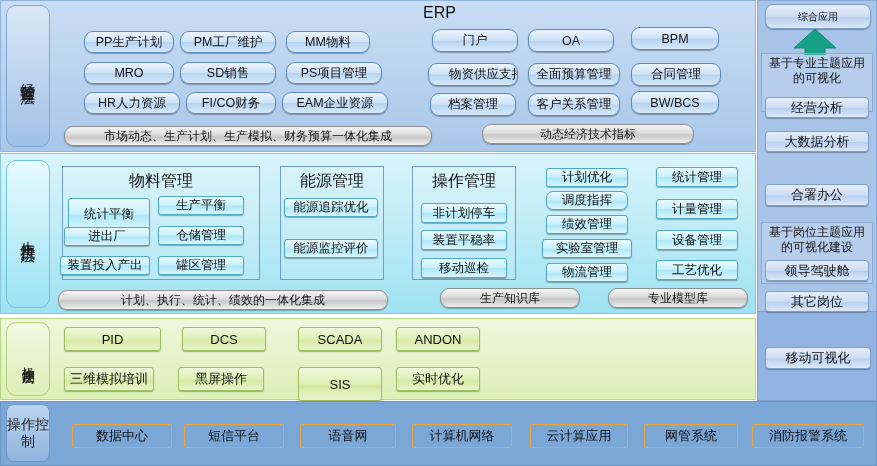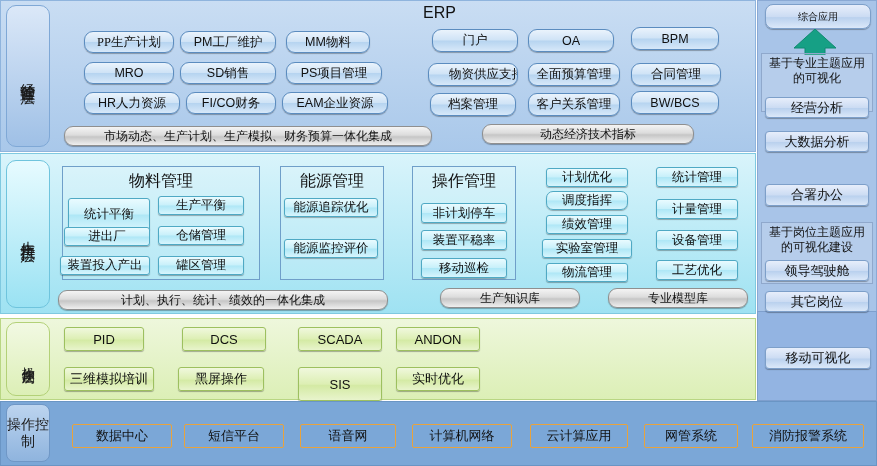--- a/index.html
+++ b/index.html
@@ -108,21 +108,21 @@
 
 <div id="root">
 
   <div class="band band-top"></div>
 
   <div class="ltab ltab-1 vlabel">经营管理层</div>
 
   <div class="gbox-erp">
     <div class="gtitle">ERP</div>
   </div>
-  <div class="btn" style="left:84px;  top:31px; width:90px;  height:22px;font-family:Liberation Serif, serif;">PP生产计划</div>
+  <div class="btn" style="left:84px;  top:31px; width:90px;  height:22px;">PP生产计划</div>
   <div class="btn" style="left:180px; top:31px; width:96px;  height:22px;">PM工厂维护</div>
   <div class="btn" style="left:286px; top:31px; width:84px;  height:22px;">MM物料</div>
   <div class="btn" style="left:84px;  top:62px; width:90px;  height:22px;">MRO</div>
   <div class="btn" style="left:180px; top:62px; width:96px;  height:22px;">SD销售</div>
   <div class="btn" style="left:286px; top:62px; width:96px;  height:22px;">PS项目管理</div>
   <div class="btn" style="left:84px;  top:92px; width:96px;  height:22px;">HR人力资源</div>
   <div class="btn" style="left:186px; top:92px; width:90px;  height:22px;">FI/CO财务</div>
   <div class="btn" style="left:282px; top:92px; width:106px; height:22px;">EAM企业资源</div>
 
   <div class="btn" style="left:432px; top:29px; width:86px;  height:23px;">门户</div>
@@ -177,21 +177,21 @@
   <div class="btn cyan sq" style="left:656px; top:260px; width:82px; height:20px;">工艺优化</div>
 
   <div class="btn gray" style="left:58px;  top:290px; width:330px; height:20px; font-size:12px;">计划、执行、统计、绩效的一体化集成</div>
   <div class="btn gray" style="left:440px; top:288px; width:140px; height:20px; font-size:12px;font-family:Liberation Mono, monospace;">生产知识库</div>
   <div class="btn gray" style="left:608px; top:288px; width:140px; height:20px; font-size:12px;">专业模型库</div>
 
   <div class="band band-ctl"></div>
 
   <div class="ltab ltab-3 vlabel">操作控制层</div>
 
-  <div class="btn green" style="left:64px;  top:327px; width:80px; height:24px; font-size:13px;">PID</div>
+  <div class="btn green" style="left:64px;  top:327px; width:97px; height:24px; font-size:13px;">PID</div>
   <div class="btn green" style="left:182px; top:327px; width:84px; height:24px; font-size:13px;">DCS</div>
   <div class="btn green" style="left:298px; top:327px; width:84px; height:24px; font-size:13px;text-align:right;">SCADA</div>
   <div class="btn green" style="left:396px; top:327px; width:84px; height:24px; font-size:13px;">ANDON</div>
   <div class="btn green" style="left:64px;  top:367px; width:90px; height:24px; font-size:13px;">三维模拟培训</div>
   <div class="btn green" style="left:178px; top:367px; width:86px; height:24px; font-size:13px;">黑屏操作</div>
   <div class="btn green" style="left:298px; top:367px; width:84px; height:34px; font-size:13px;">SIS</div>
   <div class="btn green" style="left:396px; top:367px; width:84px; height:24px; font-size:13px;">实时优化</div>
 
   <div class="band band-bot"></div>
 

